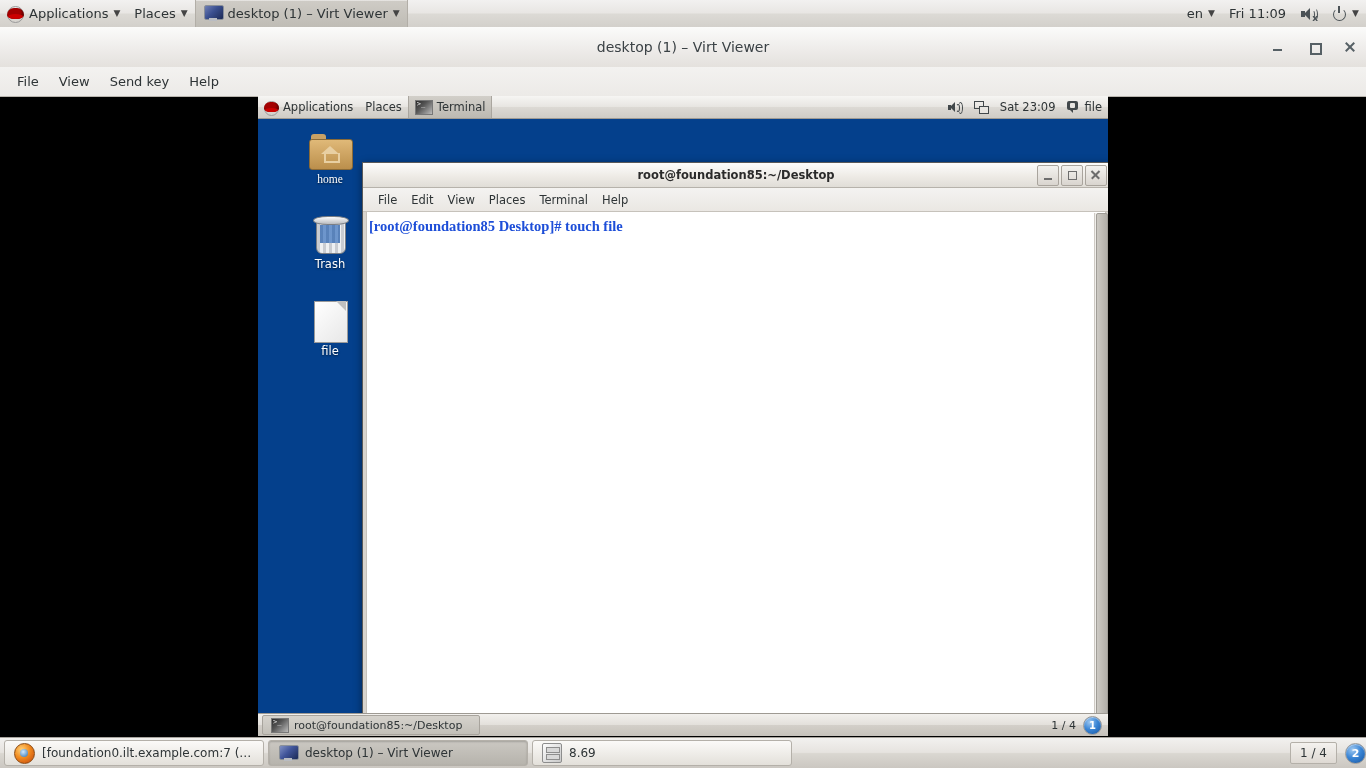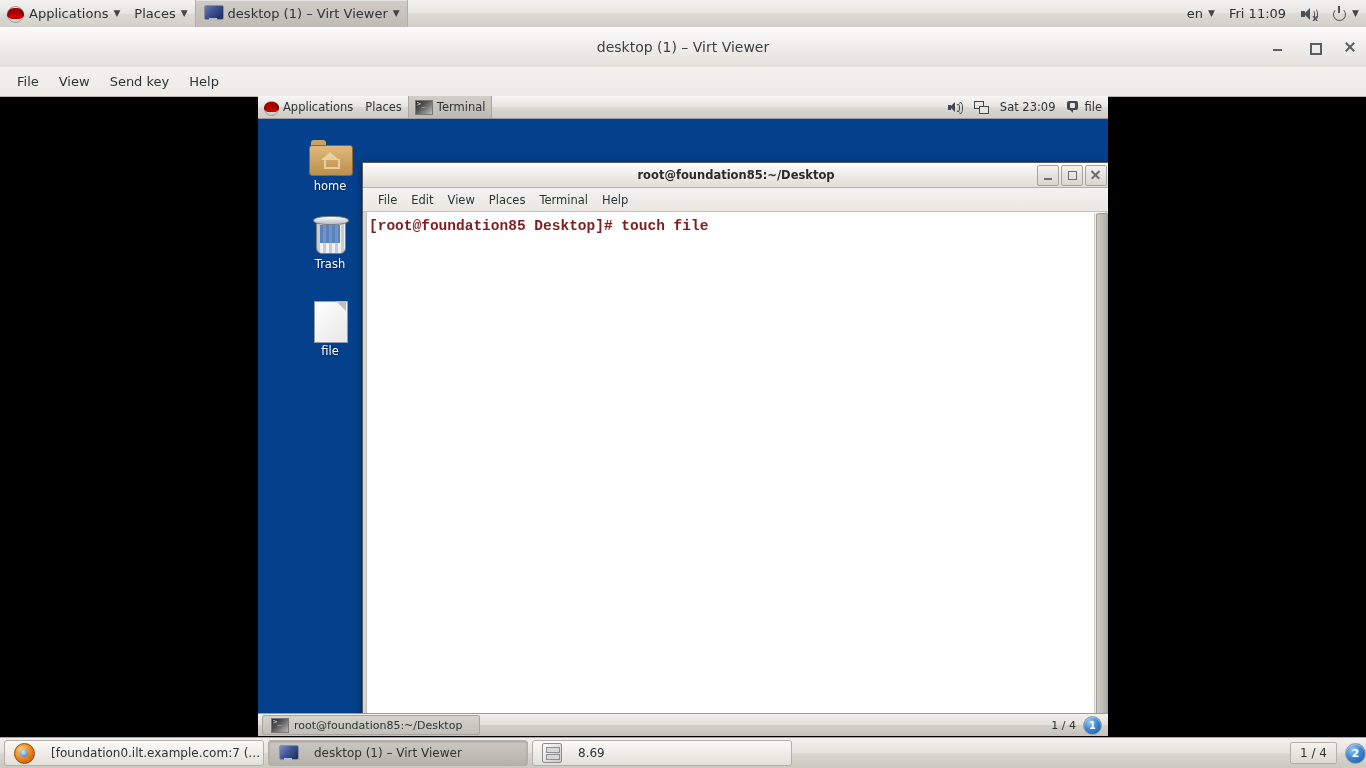--- a/index.html
+++ b/index.html
@@ -209,22 +209,22 @@
   .term-menubar {
     height:23px; background:linear-gradient(to bottom,#f4f3f1,#eae7e3);
     border-bottom:1px solid #c5c1ba; display:flex; align-items:center; padding-left:8px;
   }
   .term-menu { font-size:11.5px; color:#2e3436; padding:3px 7px; cursor:default; }
   .term-body {
     position:absolute; left:3px; top:48px; right:3px; bottom:3px;
     background:#ffffff; overflow:hidden; border:1px solid #c6c2bb;
   }
   .term-text {
-    font-family:Liberation Mono, monospace;
-    font-size:14.5px; font-weight:bold; color:#7f1d1d; line-height:18px;
+    font-family:Liberation Serif, serif;
+    font-size:14.5px; font-weight:bold; color:#1d4ed8; line-height:18px;
     padding:5px 0 0 2px; white-space:pre;
   }
   .cursor { display:inline-block; width:9px; height:14px; background:#1f1f1f; vertical-align:-2px; }
   .term-scroll {
     position:absolute; right:2px; top:50px; bottom:6px; width:12px;
     background:#f1efec; border-left:1px solid #cfcbc5;
   }
   .term-scroll .thumb {
     position:absolute; left:1px; top:0; width:10px; height:100%;
     background:linear-gradient(to right,#cdcac4,#b2afa9); border:1px solid #a09d97; border-radius:2px;
@@ -252,21 +252,21 @@
   }
 
   
   .host-taskbar {
     position:absolute; left:0; bottom:0; width:1366px; height:30px;
     background: linear-gradient(to bottom,#f2f1ef 0%,#e6e3df 48%,#dad7d1 52%,#cbc7c1 100%);
     border-top:1px solid #a8a49e; display:flex; align-items:center; gap:4px;
     padding:0 4px; font-size:12px; color:#2e3436;
   }
   .host-task {
-    display:flex; align-items:center; gap:16px; height:24px; padding:0 9px;
+    display:flex; align-items:center; gap:7px; height:24px; padding:0 9px;
     background:linear-gradient(to bottom,#fbfaf8,#e3e0da);
     border:1px solid #b4b0a9; border-radius:3px;
     width:240px; white-space:nowrap; overflow:hidden; cursor:default;
   }
   .host-task.sel {
     background:linear-gradient(to bottom,#cbc8c2,#b6b3ac);
     box-shadow: inset 0 1px 2px rgba(0,0,0,.2);
   }
   .host-ws {
     margin-left:auto; display:flex; align-items:center; gap:8px; padding-right:4px;
@@ -424,21 +424,21 @@
       <div class="vm-panel-item">
         <span class="user-icon">
           <span class="b"></span>
             <span class="w"></span>
             <span class="t"></span>
         </span>
         <span>file</span>
       </div>
     </div>
 
-    <div class="dicon" style="left:36px; top:44px;">
+    <div class="dicon" style="left:36px; top:38px;font-family:Liberation Serif, serif;">
       <div class="ico-home">
         <span class="tab"></span>
           <span class="bd"></span>
         <span class="house">
             <span class="roof"></span>
             <span class="wall"></span>
           </span>
       </div>
       <div class="label">home</div>
     </div>

